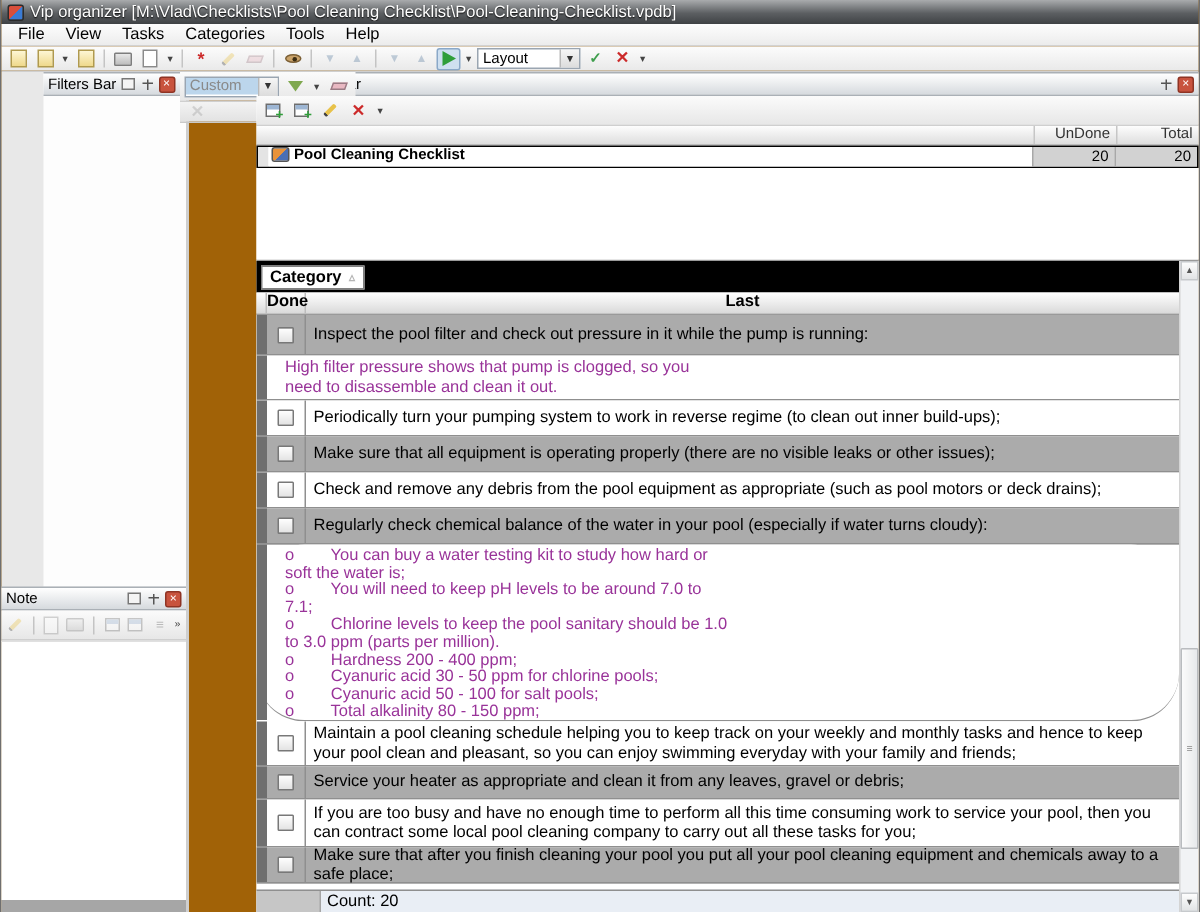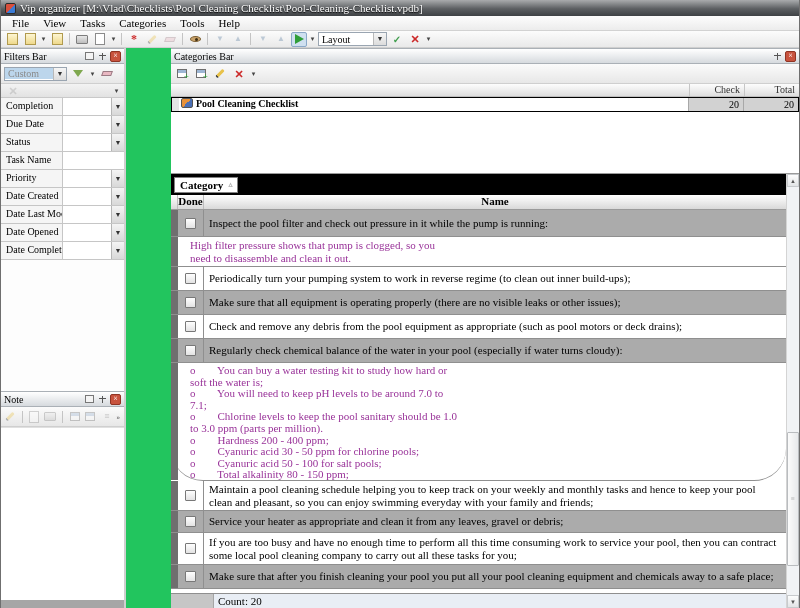--- a/index.html
+++ b/index.html
@@ -1,18 +1,18 @@
 <!DOCTYPE html>
 <html><head>
 <meta charset="utf-8">
 <style>
   * { margin:0; padding:0; box-sizing:border-box; }
   html,body { width:800px; height:608px; overflow:hidden; }
   body { font-family:"Liberation Sans", sans-serif; font-size:11px; color:#000; background:#ededed; }
-  .window { width:800px; height:608px; display:flex; flex-direction:column; border-left:1px solid #6f6f6f; border-right:1px solid #6f6f6f; background:#22c55e;font-family:Liberation Serif, serif; }
+  .window { width:800px; height:608px; display:flex; flex-direction:column; border-left:1px solid #6f6f6f; border-right:1px solid #6f6f6f; background:#a16207; }
 
   
   .titlebar { height:16px; background:linear-gradient(#a9abad, #5c5f62 55%, #3f4245); display:flex; align-items:center; padding:0 4px; flex:0 0 auto; }
   .app-icon { width:11px; height:11px; margin-right:4px; background:linear-gradient(135deg,#d94f3c 50%, #3a7bd5 50%); border:1px solid #2b2b2b; border-radius:2px; }
   .title-text { color:#fff; font-size:11px; text-shadow:0 1px 1px #000; white-space:nowrap; overflow:hidden; }
 
   
   .menubar { height:15px; background:linear-gradient(#fdfdfd,#ececec); border-bottom:1px solid #d2d2d2; display:flex; align-items:center; padding-left:4px; flex:0 0 auto; }
   .menu-item { padding:0 7px; font-size:11px; cursor:default; }
 
@@ -57,21 +57,21 @@
   .ph-btn { width:11px; height:11px; margin-left:2px; display:flex; align-items:center; justify-content:center; flex:0 0 auto; }
   .ph-win { width:9px; height:8px; border:1px solid #777; background:#f4f4f4; }
   .ph-pin { position:relative; width:9px; height:9px; }
   .ph-pin::before { content:""; position:absolute; left:4px; top:1px; width:1px; height:7px; background:#555; }
   .ph-pin::after { content:""; position:absolute; left:1px; top:3px; width:7px; height:1px; background:#555; }
   .ph-close { background:#c8533e; border:1px solid #8f3424; border-radius:2px; color:#fff; font-size:8px; line-height:8px; width:11px; height:11px; text-align:center; }
 
   .panel-toolbar { background:linear-gradient(#fbfbfb,#e7e7e7); border-bottom:1px solid #cfcfcf; display:flex; align-items:center; padding:2px 3px; gap:3px; flex:0 0 auto; position:relative; }
 
   
-  .filters-panel { height:343px; display:flex; flex-direction:column; background:#fdfdfd; flex:0 0 auto; }
+  .filters-panel { height:343px; display:flex; background:#fdfdfd; flex:0 0 auto;margin-left:28px; }
   .filters-toolbar-wrap { flex:0 0 auto; }
   .filter-combo .cval { color:#8a8a8a; background:#bcd6ec; width:48px; }
   .filters-row2 { height:14px; display:flex; align-items:center; padding:0 4px; background:linear-gradient(#f3f3f3,#e2e2e2); border-bottom:1px solid #c9c9c9; }
   .filters-row2 .overflow { margin-left:auto; font-size:7px; color:#444; }
   .filter-grid { flex:0 0 auto; }
   .f-row { height:18px; display:flex; align-items:stretch; border-bottom:1px solid #c6c6c6; background:#f5f5f5; }
   .f-label { width:62px; padding:2px 3px 0 5px; font-size:10px; border-right:1px solid #c6c6c6; white-space:nowrap; overflow:hidden; }
   .f-value { flex:1; background:#fff; }
   .f-drop { width:13px; background:linear-gradient(#f4f4f4,#d8d8d8); border-left:1px solid #b5b5b5; font-size:7px; color:#333; display:flex; align-items:center; justify-content:center; }
   .filters-empty { flex:1; background:#fdfdfd; }
@@ -351,21 +351,21 @@
           <span class="tbtn">
               <span class="i-pencil"></span>
             </span>
           <span class="tbtn">
               <span class="i-x-red">✕</span>
             </span>
           <span class="tiny-drop">▾</span>
         </div>
         <div class="cat-table-header">
           <span class="cth-name"></span>
-          <span class="cth-num">Check</span>
+          <span class="cth-num">UnDone</span>
           <span class="cth-num">Total</span>
         </div>
         <div class="cat-row">
           <span class="expander"></span>
           <span class="cname">
             <span class="cat-icon"></span>
             <span>Pool Cleaning Checklist</span>
           </span>
           <span class="cnum">20</span>
           <span class="cnum">20</span>
@@ -377,21 +377,21 @@
         <div class="grid-inner">
           <div class="group-bar">
             <span class="group-btn">
               <span>Category</span>
               <span class="sort-tri">▵</span>
             </span>
           </div>
           <div class="grid-header">
             <span class="gh-ind"></span>
             <span class="gh-done">Done</span>
-            <span class="gh-name">Name</span>
+            <span class="gh-name">Last</span>
           </div>
           <div class="rows-area">
 
             <div class="trow gray h27">
               <span class="ind"></span>
               <span class="donecell">
                   <span class="cb"></span>
                 </span>
               <span class="namecell">
                   <span>Inspect the pool filter and check out pressure in it while the pump is running:</span>

